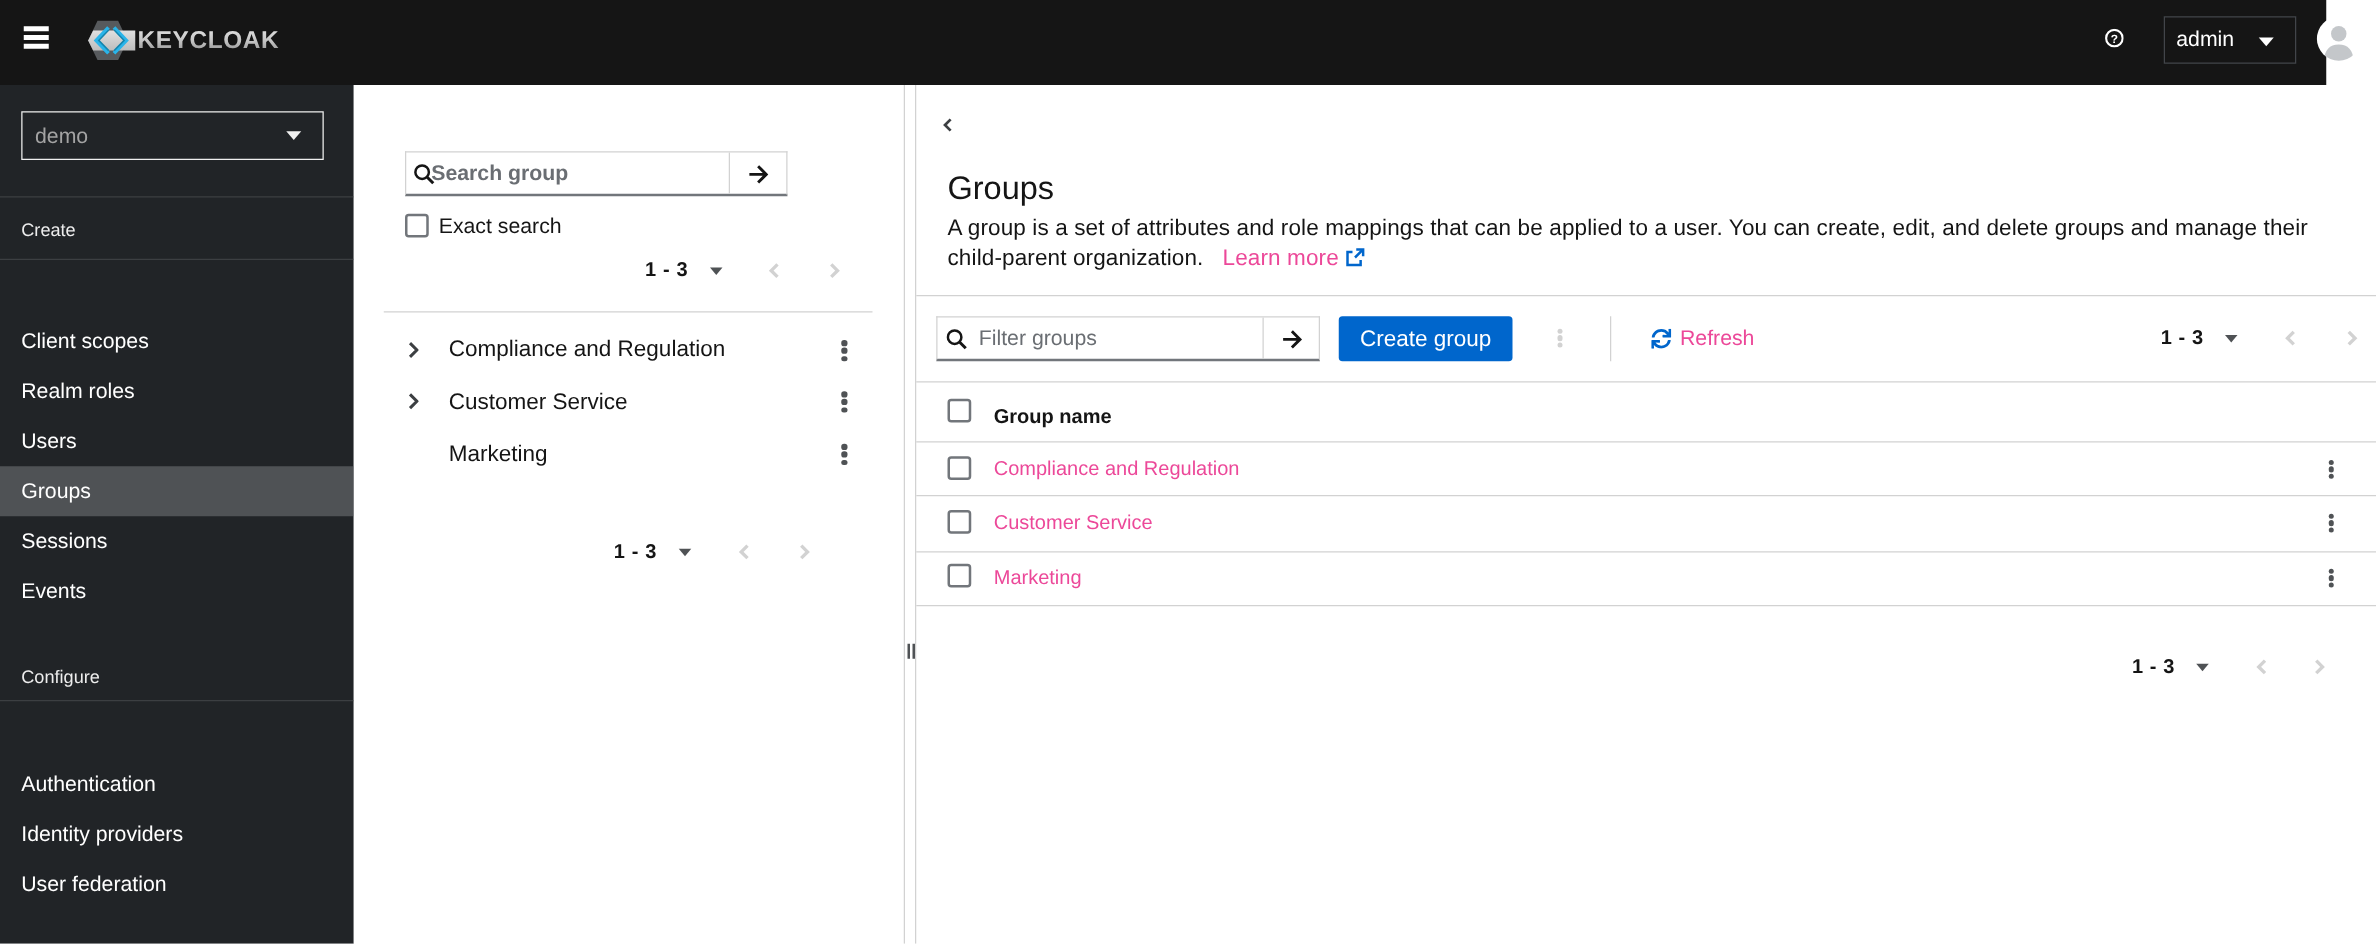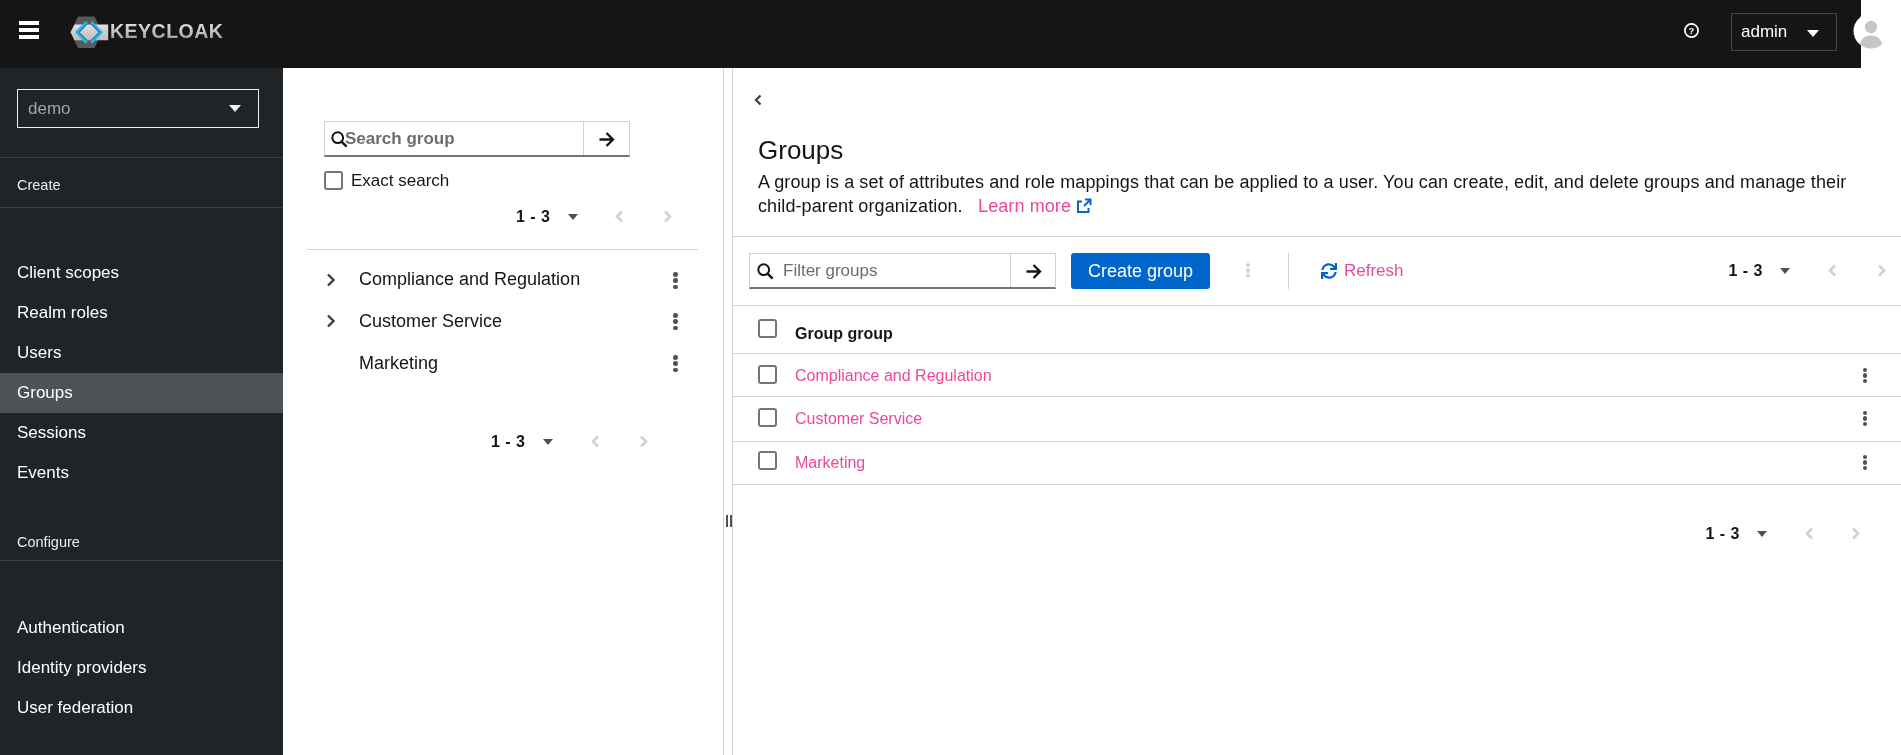--- a/index.html
+++ b/index.html
@@ -207,21 +207,21 @@
     <div class="caret" style="left:1780px; top:268px;"></div>
     <svg class="pgchev" style="left:1827px; top:264px" width="11" height="13" viewBox="0 0 11 13">
         <path d="M8 1.5 L3 6.5 L8 11.5" fill="none" stroke="#d2d2d2" stroke-width="2.7"></path>
       </svg>
     <svg class="pgchev" style="left:1875.5px; top:264px" width="11" height="13" viewBox="0 0 11 13">
         <path d="M3 1.5 L8 6.5 L3 11.5" fill="none" stroke="#d2d2d2" stroke-width="2.7"></path>
       </svg>
 
     <div class="hrline" style="left:733px; top:305px; width:1168px;"></div>
     <div class="cbx" style="left:758px; top:319px;"></div>
-    <div class="abs" style="left:795px; top:325px; font-size:16px; font-weight:bold; color:#151515;">Group group</div>
+    <div class="abs" style="left:795px; top:325px; font-size:16px; font-weight:bold; color:#151515;">Group name</div>
     <div class="hrline" style="left:733px; top:352.5px; width:1168px;"></div>
     <div class="cbx" style="left:758px; top:365px;"></div>
     <div class="abs" style="left:795px; top:367px; font-size:16px;"><a class="link" href="#">Compliance and Regulation</a></div>
     <div class="kebab3 sm" style="left:1863px; top:368px;">
         <i></i>
         <i></i>
         <i></i>
       </div>
     <div class="hrline" style="left:733px; top:396px; width:1168px;"></div>
     <div class="cbx" style="left:758px; top:408px;"></div>

